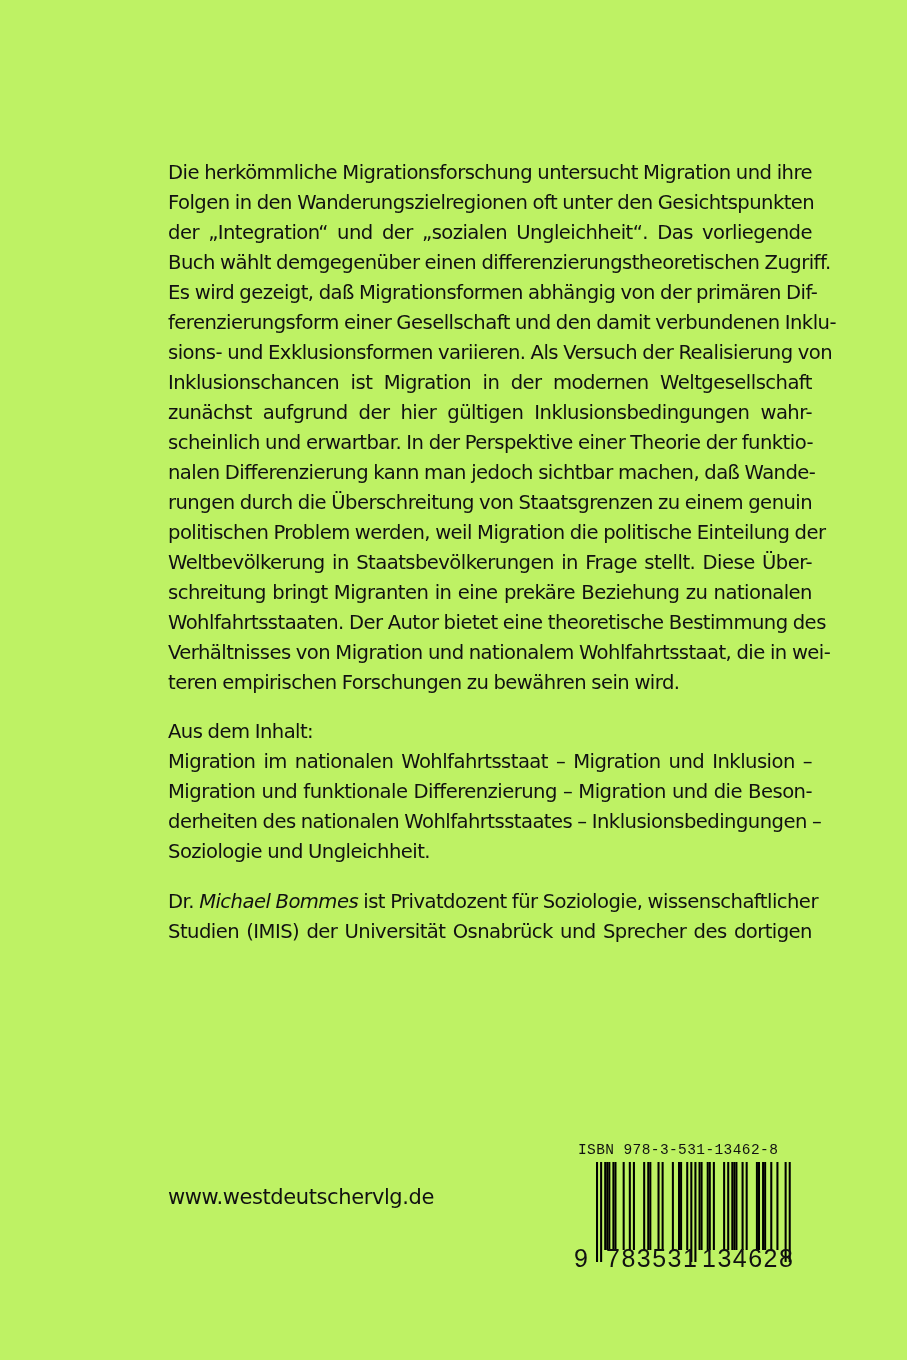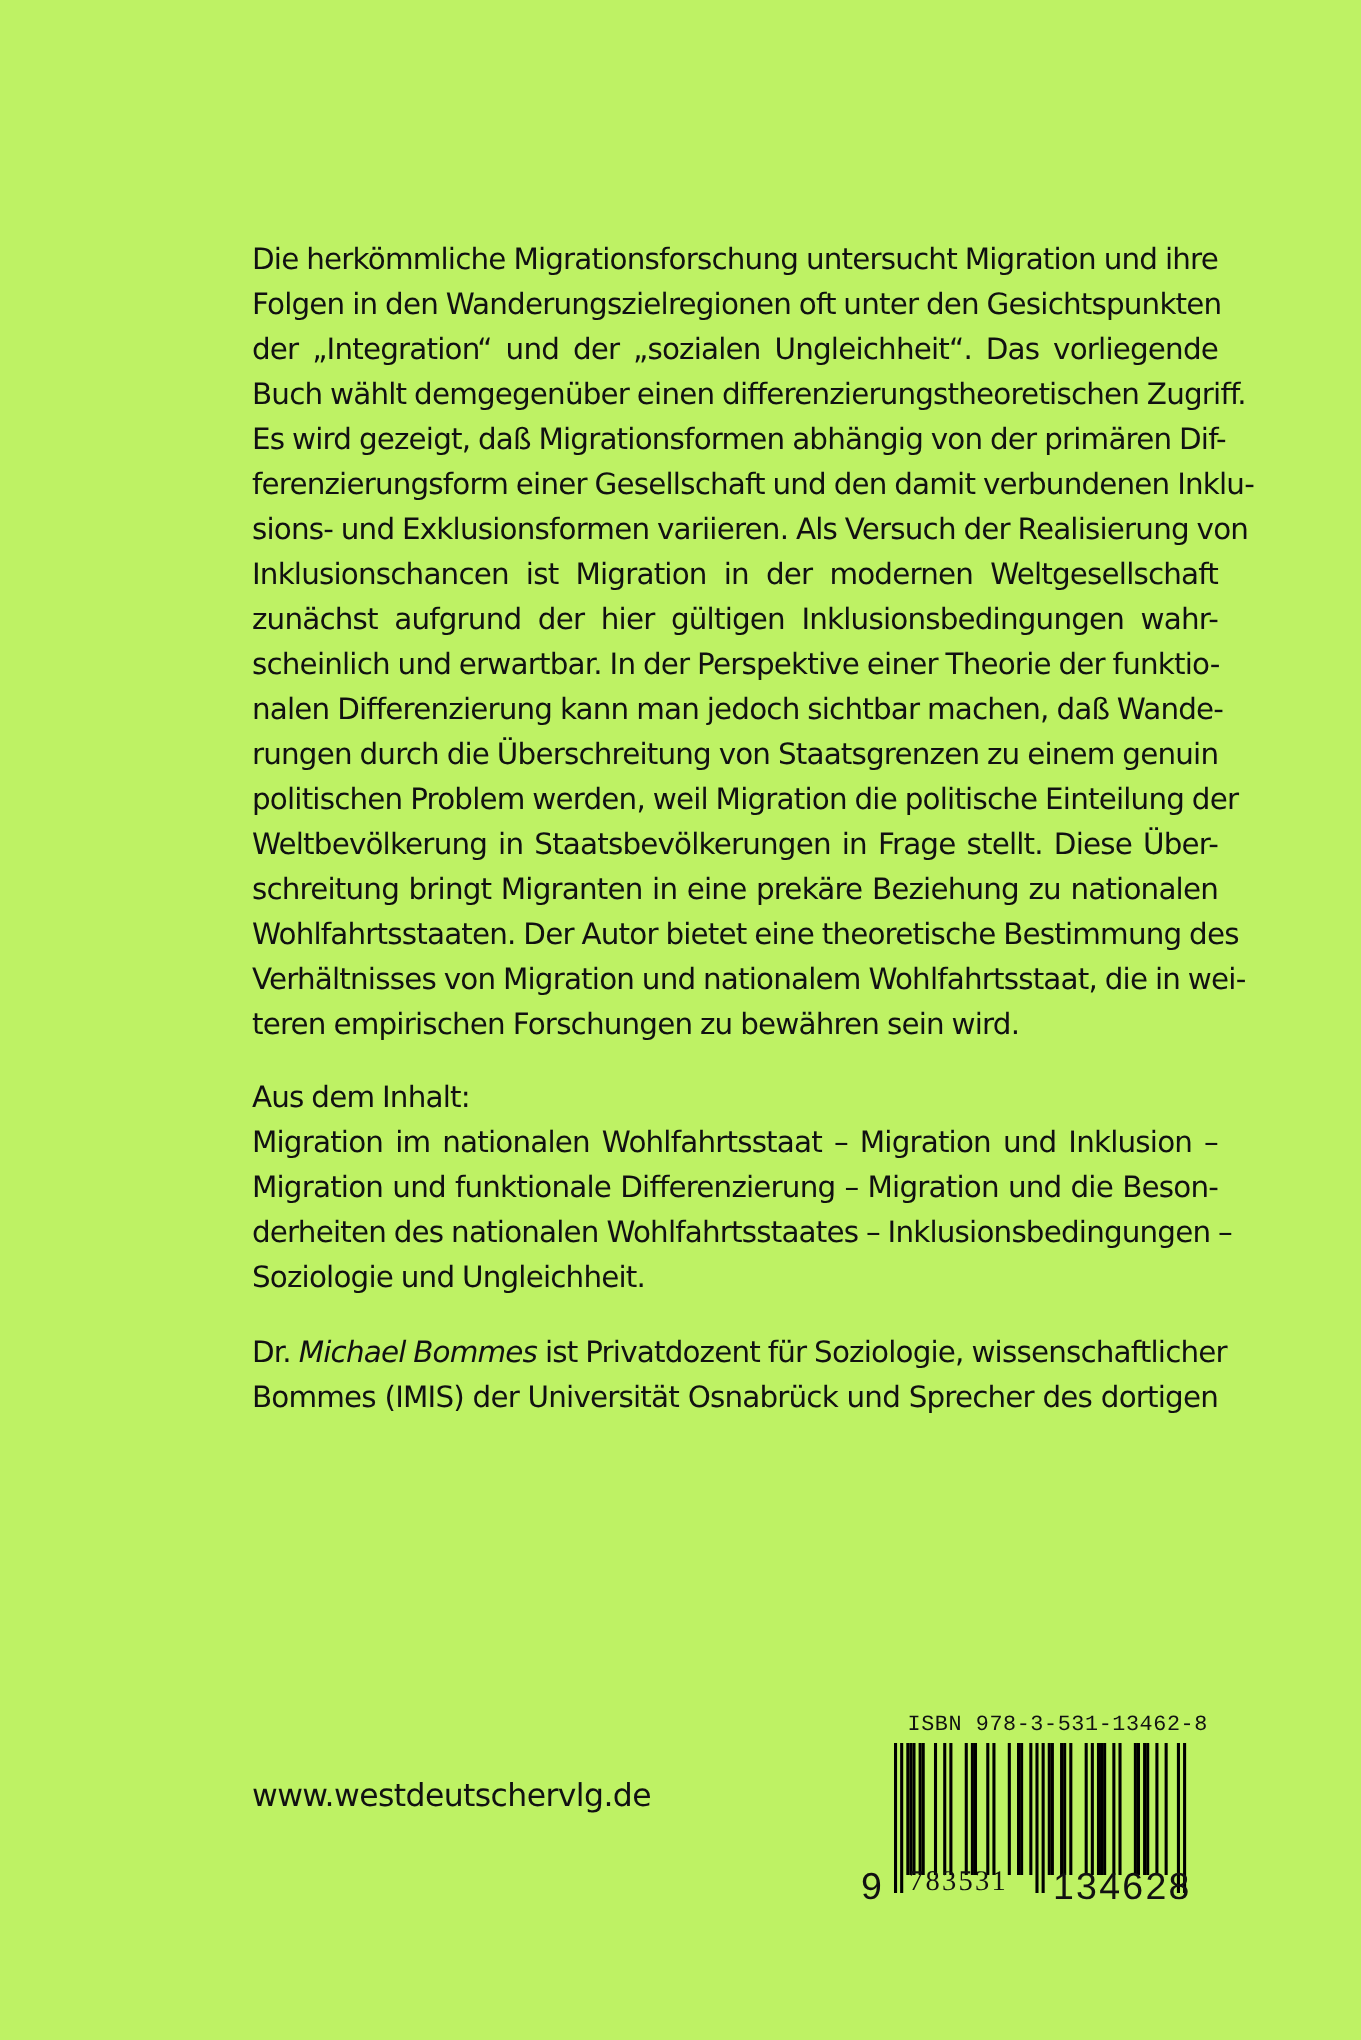--- a/index.html
+++ b/index.html
@@ -22,30 +22,30 @@
   .italic { font-style: italic; }
   .url {
     position: absolute; left: 168px; top: 1185px;
     font-family: "DejaVu Sans", sans-serif; font-size: 21px; color: #111;
     letter-spacing: -0.4px;
   }
   .barcode-wrap { position: absolute; left: 572px; top: 1142px; width: 240px; height: 132px; }
   .isbn-label {
     position: absolute; left: 6px; top: 0px; width: 230px;
     font-family: "Liberation Mono", monospace; font-size: 14.5px; color: #111;
-    letter-spacing: 0.4px; white-space: nowrap; margin-left: 27px;
+    letter-spacing: 0.4px; white-space: nowrap;
   }
   .bars { position: absolute; left: 0; top: 20px; width: 240px; height: 100px; }
   .ean-first {
     position: absolute; left: 2px; top: 102px;
     font-family: "Liberation Sans", sans-serif; font-size: 25px; color: #111;
   }
   .ean-left {
     position: absolute; left: 34px; top: 102px;
-    font-family: Liberation Serif, serif; font-size: 19px; color: #111; letter-spacing: 1.5px;
+    font-family: Liberation Sans, sans-serif; font-size: 25px; color: #111; letter-spacing: 1.5px;
   }
   .ean-right {
     position: absolute; left: 130px; top: 102px;
     font-family: "Liberation Sans", sans-serif; font-size: 25px; color: #111; letter-spacing: 1.5px;
   }
 </style>
 </head>
 <body>
 
 <div class="page">
@@ -74,21 +74,21 @@
   <div class="text-block contents">
     <span class="contents-heading">Aus dem Inhalt:</span>
     <span class="p-line">Migration im nationalen Wohlfahrtsstaat –  Migration und Inklusion –</span>
     <span class="p-line">Migration und funktionale Differenzierung – Migration und die Beson-</span>
     <span class="p-line">derheiten des nationalen Wohlfahrtsstaates – Inklusionsbedingungen –</span>
     <span class="p-line last">Soziologie und Ungleichheit.</span>
   </div>
 
   <div class="text-block author">
     <span class="p-line"><span>Dr.</span> <span class="italic">Michael Bommes</span> <span>ist Privatdozent für Soziologie, wissenschaftlicher</span></span>
-    <span class="p-line">Bommes (IMIS) der Universität Osnabrück und Sprecher des dortigen</span>
+    <span class="p-line">Studien (IMIS) der Universität Osnabrück und Sprecher des dortigen</span>
   </div>
 
   <div class="url">www.westdeutschervlg.de</div>
 
   <div class="barcode-wrap">
     <div class="isbn-label">ISBN 978-3-531-13462-8</div>
     <svg class="bars" id="ean-bars" viewBox="0 0 240 100" preserveAspectRatio="none">
         <rect x="24.00" y="0" width="2.05" height="100" fill="#000000"></rect>
         <rect x="28.10" y="0" width="2.05" height="100" fill="#000000"></rect>
         <rect x="32.20" y="0" width="2.05" height="88" fill="#000000"></rect>

